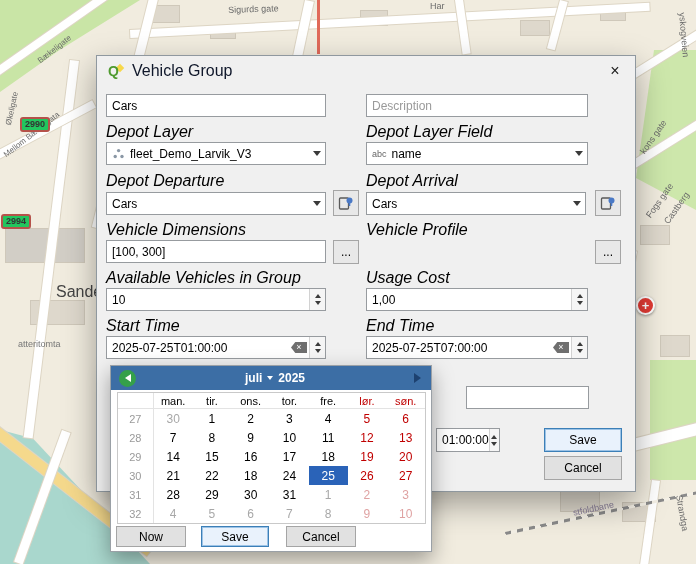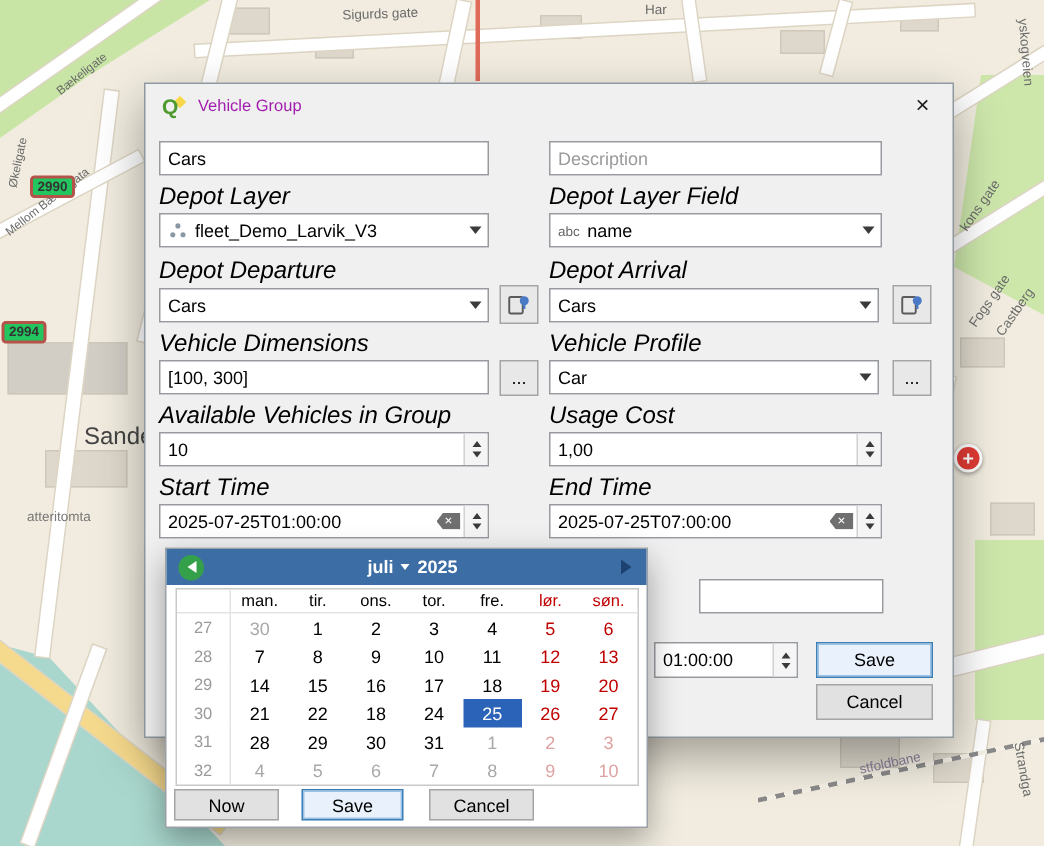--- a/index.html
+++ b/index.html
@@ -22,21 +22,21 @@
             border:2px solid #fff; box-shadow:0 1px 3px rgba(0,0,0,.4); display:flex;
             align-items:center; justify-content:center; color:#fff; font-weight:bold; font-size:13px; line-height:1; }
 
   
   .dialog { position:absolute; left:96px; top:55px; width:540px; height:437px; background:#f0f0f0;
             border:1px solid #8f989f; box-shadow:0 12px 30px rgba(0,0,0,.35); z-index:10; }
   .titlebar { position:absolute; left:0; top:0; right:0; height:30px; display:flex; align-items:center; padding:0 10px; }
   .qgis-icon { width:16px; height:16px; position:relative; display:inline-block; }
   .qgis-icon .q { position:absolute; left:1px; top:0; font-size:14px; font-weight:bold; color:#4e9a2e; line-height:16px; }
   .qgis-icon .y { position:absolute; right:0; top:2px; width:6px; height:6px; background:#f7d84b; transform:rotate(45deg); }
-  .win-title { font-size:11px; color:#a21caf; margin-left:9px; }
+  .win-title { font-size:16px; color:#0f172a; margin-left:9px; }
   .close-btn { margin-left:auto; font-size:16px; color:#222; width:20px; text-align:center; cursor:default; }
 
   .lbl { position:absolute; font-size:16px; color:#000; white-space:nowrap;font-style:italic; }
   .fieldbox, .combo, .spin, .dtf { position:absolute; background:#fff; border:1px solid #979b9f;
             display:flex; align-items:center; font-size:12px; color:#000; padding-left:5px; overflow:hidden; }
   .placeholder { color:#9a9a9a; }
   .combo .val { white-space:nowrap; }
   .arrowbox { margin-left:auto; width:17px; height:100%; display:flex; align-items:center; justify-content:center; }
   .tri-down { width:0; height:0; border-left:4px solid transparent; border-right:4px solid transparent; border-top:5px solid #3a3a3a; }
   .tri-up-s { width:0; height:0; border-left:3px solid transparent; border-right:3px solid transparent; border-bottom:4px solid #3a3a3a; }
@@ -216,26 +216,20 @@
   </div>
 
   <span class="lbl" style="left:9px;top:165px;">Vehicle Dimensions</span>
   <span class="lbl" style="left:269px;top:165px;">Vehicle Profile</span>
   <div class="fieldbox" style="left:9px;top:184px;width:220px;height:23px;">
     <span>[100, 300]</span>
   </div>
   <div class="sq-btn" style="left:236px;top:184px;width:26px;height:24px;font-size:12px;">
     <span>...</span>
   </div>
-  <div class="combo" style="left:269px;top:184px;width:220px;height:23px;">
-    <span class="val">Car</span>
-    <span class="arrowbox">
-        <span class="tri-down"></span>
-      </span>
-  </div>
   <div class="sq-btn" style="left:498px;top:184px;width:26px;height:24px;font-size:12px;">
     <span>...</span>
   </div>
 
   <span class="lbl" style="left:9px;top:213px;">Available Vehicles in Group</span>
   <span class="lbl" style="left:269px;top:213px;">Usage Cost</span>
   <div class="spin" style="left:9px;top:232px;width:220px;height:23px;">
     <span>10</span>
     <span class="spincol">
         <span class="tri-up-s"></span>
@@ -264,21 +258,21 @@
     <span>2025-07-25T07:00:00</span>
     <span class="clear-icn"><span>×</span></span>
     <span class="spincol">
         <span class="tri-up-s"></span>
         <span class="tri-down-s"></span>
       </span>
   </div>
 
   <div class="fieldbox" style="left:369px;top:330px;width:123px;height:23px;"></div>
 
-  <div class="spin" style="left:339px;top:372px;width:96px;height:24px;">
+  <div class="spin" style="left:339px;top:372px;width:64px;height:24px;">
     <span>01:00:00</span>
     <span class="spincol">
         <span class="tri-up-s"></span>
         <span class="tri-down-s"></span>
       </span>
   </div>
   <div class="btn default" style="left:447px;top:372px;width:78px;height:24px;">
     <span>Save</span>
   </div>
   <div class="btn" style="left:447px;top:400px;width:78px;height:24px;">

